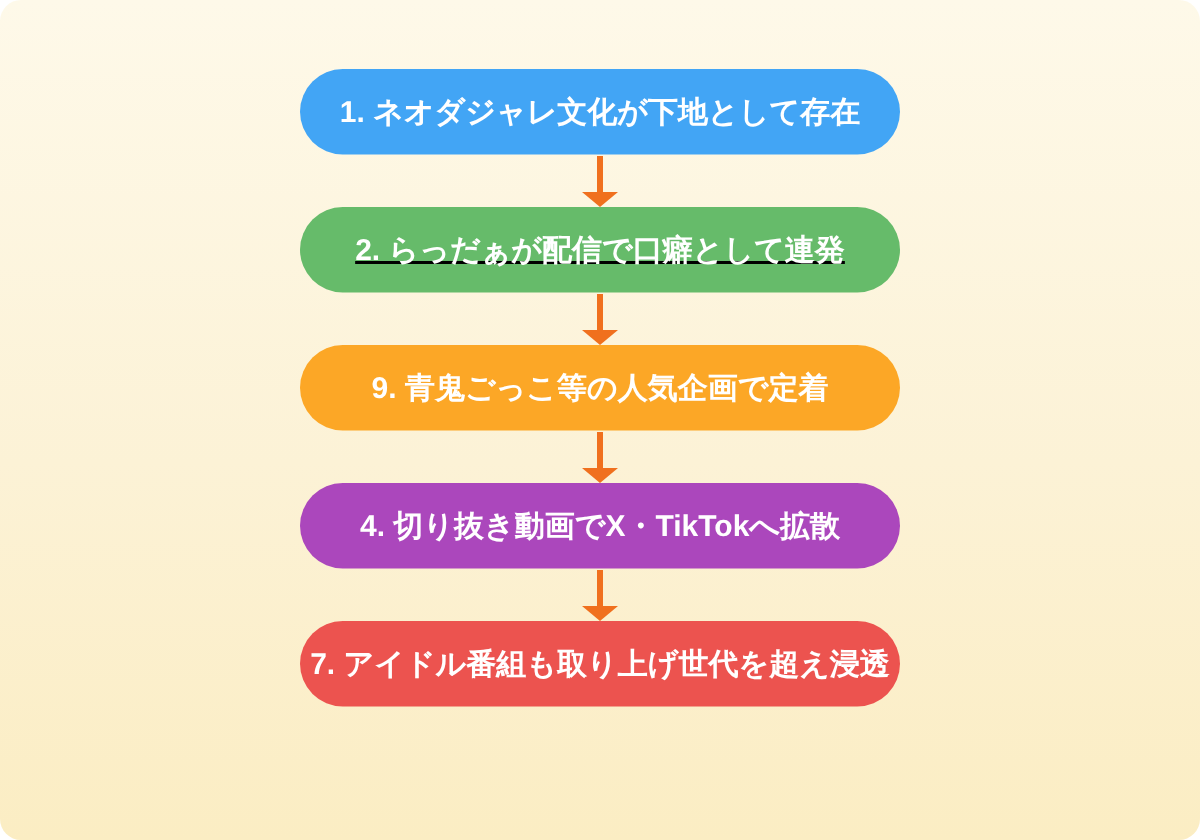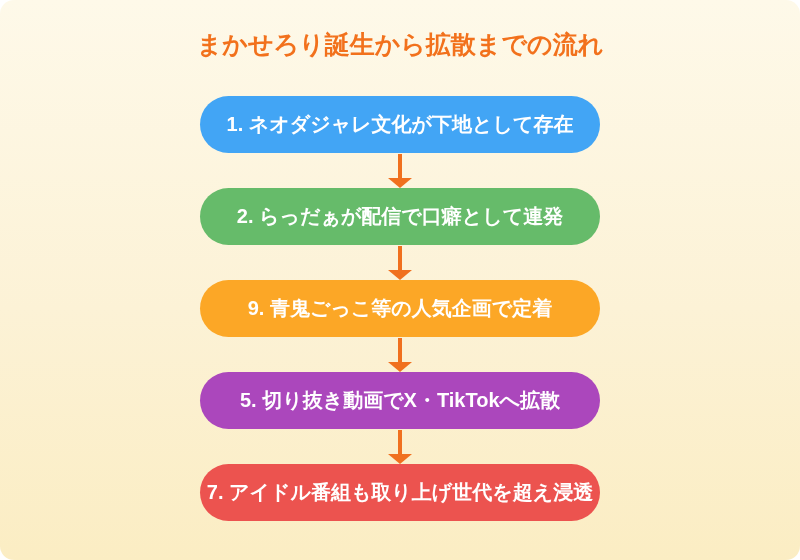--- a/index.html
+++ b/index.html
@@ -22,21 +22,21 @@
   .title {
     margin: 28px 0 0 0;
     font-size: 25px;
     line-height: 1.3;
     font-weight: bold;
     color: #F2711C;
     text-align: center;
     white-space: nowrap;
   }
   .flow {
-    margin-top: 35px;
+    margin-top: 46px;
     display: flex;
     flex-direction: column;
     align-items: center;
   }
   .step {
     width: 400px;
     height: 57px;
     border-radius: 28.5px;
     display: flex;
     align-items: center;
@@ -69,53 +69,52 @@
     border-left: 12px solid transparent;
     border-right: 12px solid transparent;
     border-top: 10px solid #F0701E;
   }
 </style>
 </head>
 <body>
 
 <div class="card">
 
-  <h1 class="title">まかせろり誕生から拡散までの流れ</h1>
 
   <div class="flow">
 
     <div class="step" style="background-color: rgb(66, 165, 245);">
       <span class="step-label">1. ネオダジャレ文化が下地として存在</span>
     </div>
 
     <div class="arrow">
       <span class="arrow-stem"></span>
       <span class="arrow-head"></span>
     </div>
 
-    <div class="step" style="background-color: rgb(102, 187, 106);">
+    <div class="step" style="background-color: rgb(102, 187, 106); text-decoration: underline;">
       <span class="step-label">2. らっだぁが配信で口癖として連発</span>
     </div>
 
     <div class="arrow">
       <span class="arrow-stem"></span>
       <span class="arrow-head"></span>
     </div>
 
     <div class="step" style="background-color: rgb(252, 167, 38);">
       <span class="step-label">9. 青鬼ごっこ等の人気企画で定着</span>
     </div>
 
     <div class="arrow">
       <span class="arrow-stem"></span>
       <span class="arrow-head"></span>
     </div>
 
     <div class="step" style="background-color: rgb(171, 71, 188);">
-      <span class="step-label">5. 切り抜き動画でX・TikTokへ拡散</span>
+      <span class="step-label">4. 切り抜き動画でX・TikTokへ拡散</span>
     </div>
 
     <div class="arrow">
       <span class="arrow-stem"></span>
       <span class="arrow-head"></span>
     </div>
 
     <div class="step" style="background-color: rgb(236, 83, 79);">
       <span class="step-label">7. アイドル番組も取り上げ世代を超え浸透</span>
     </div>

